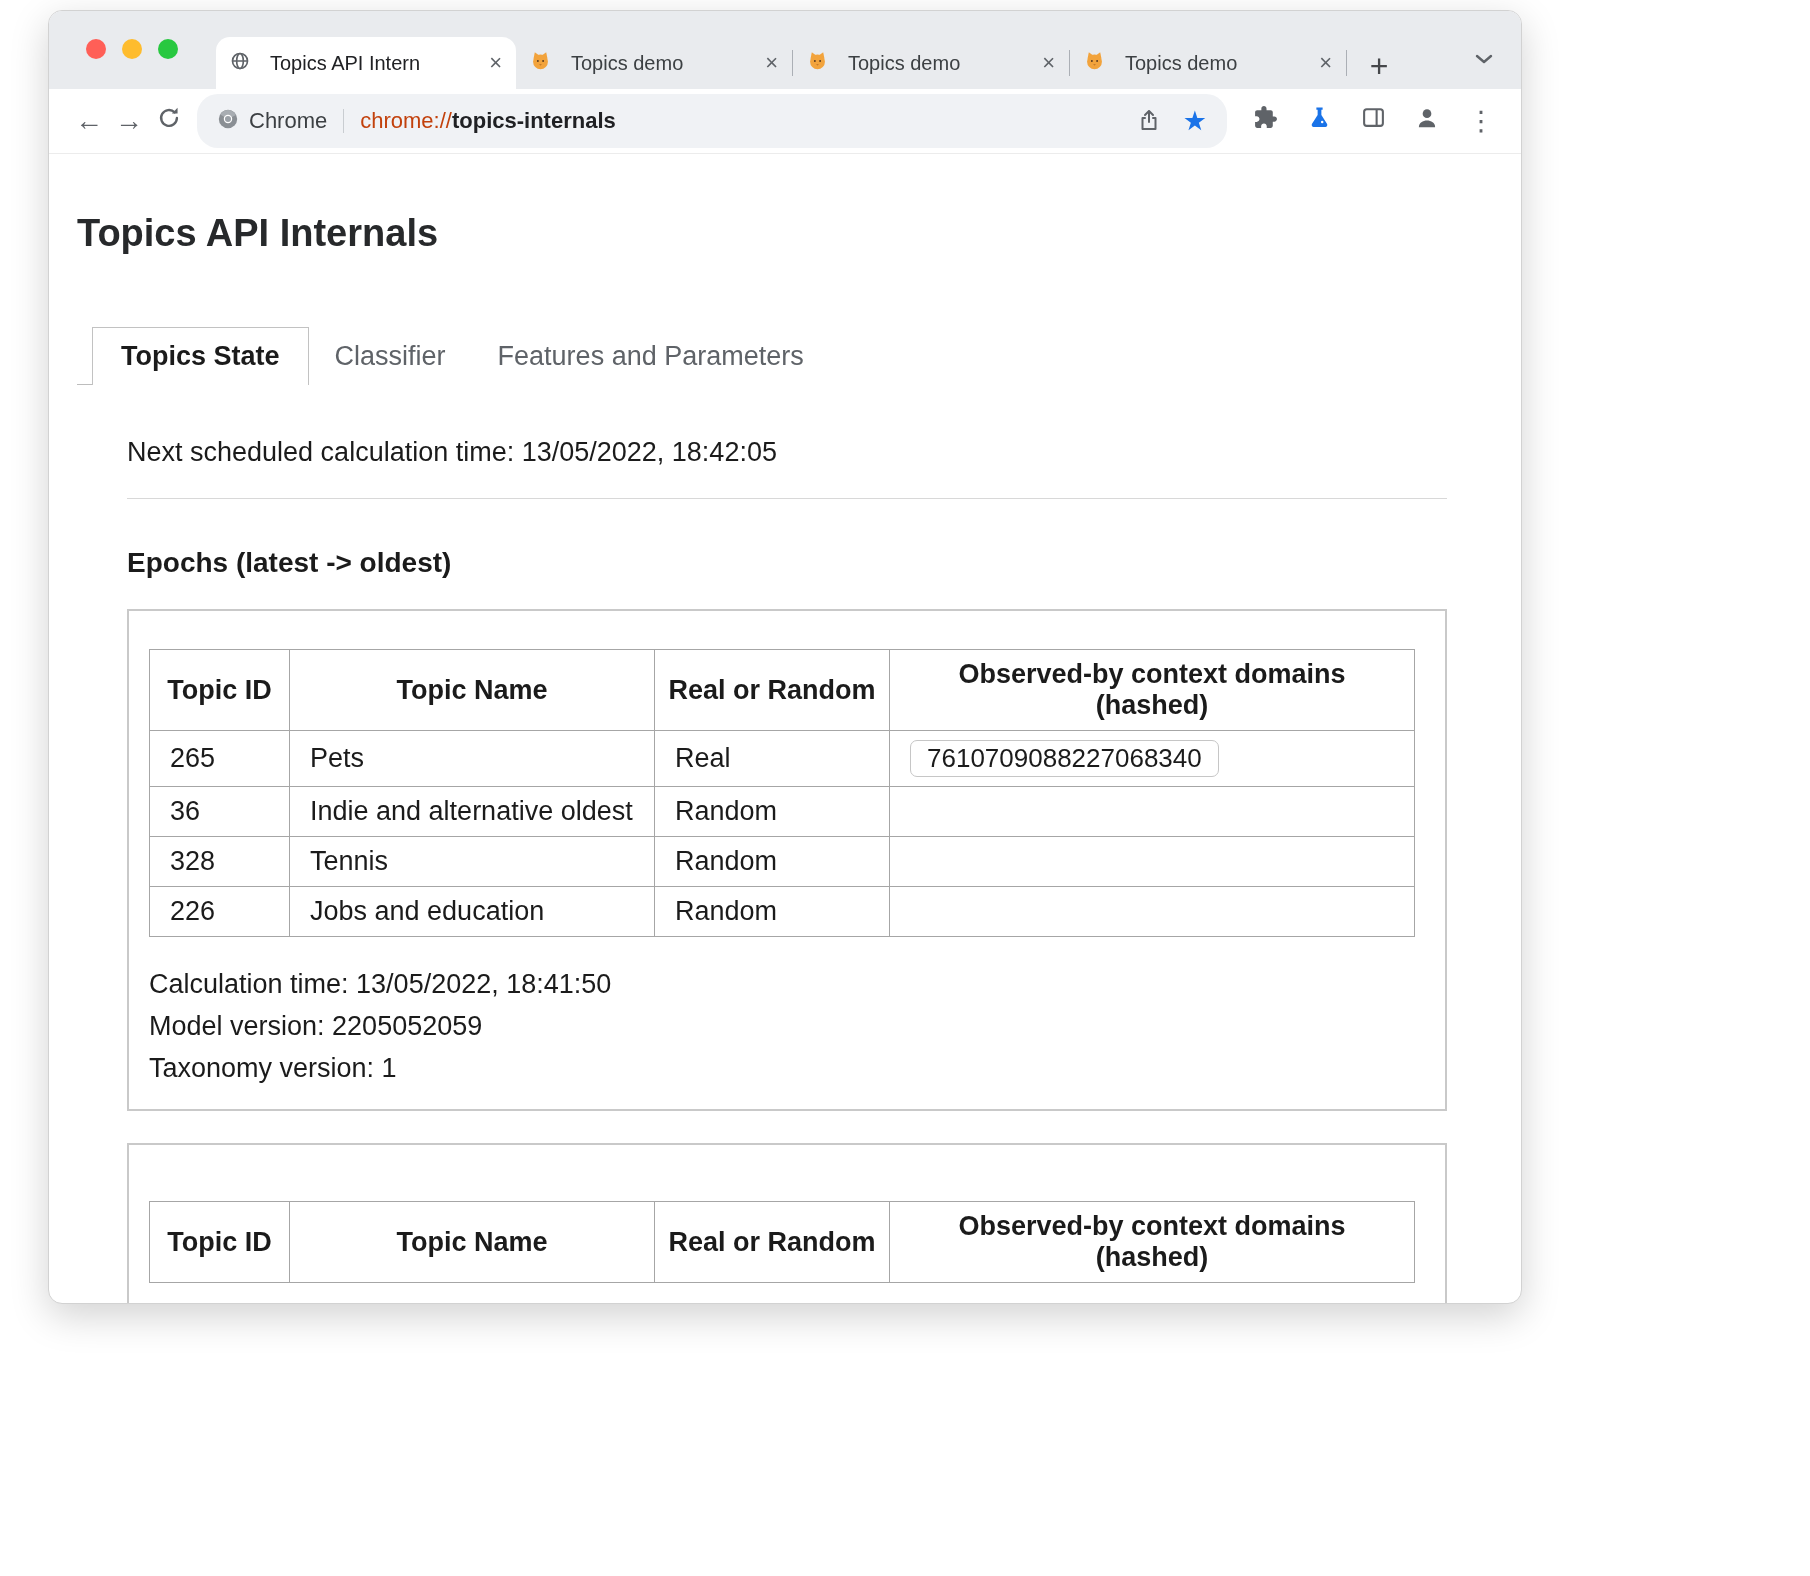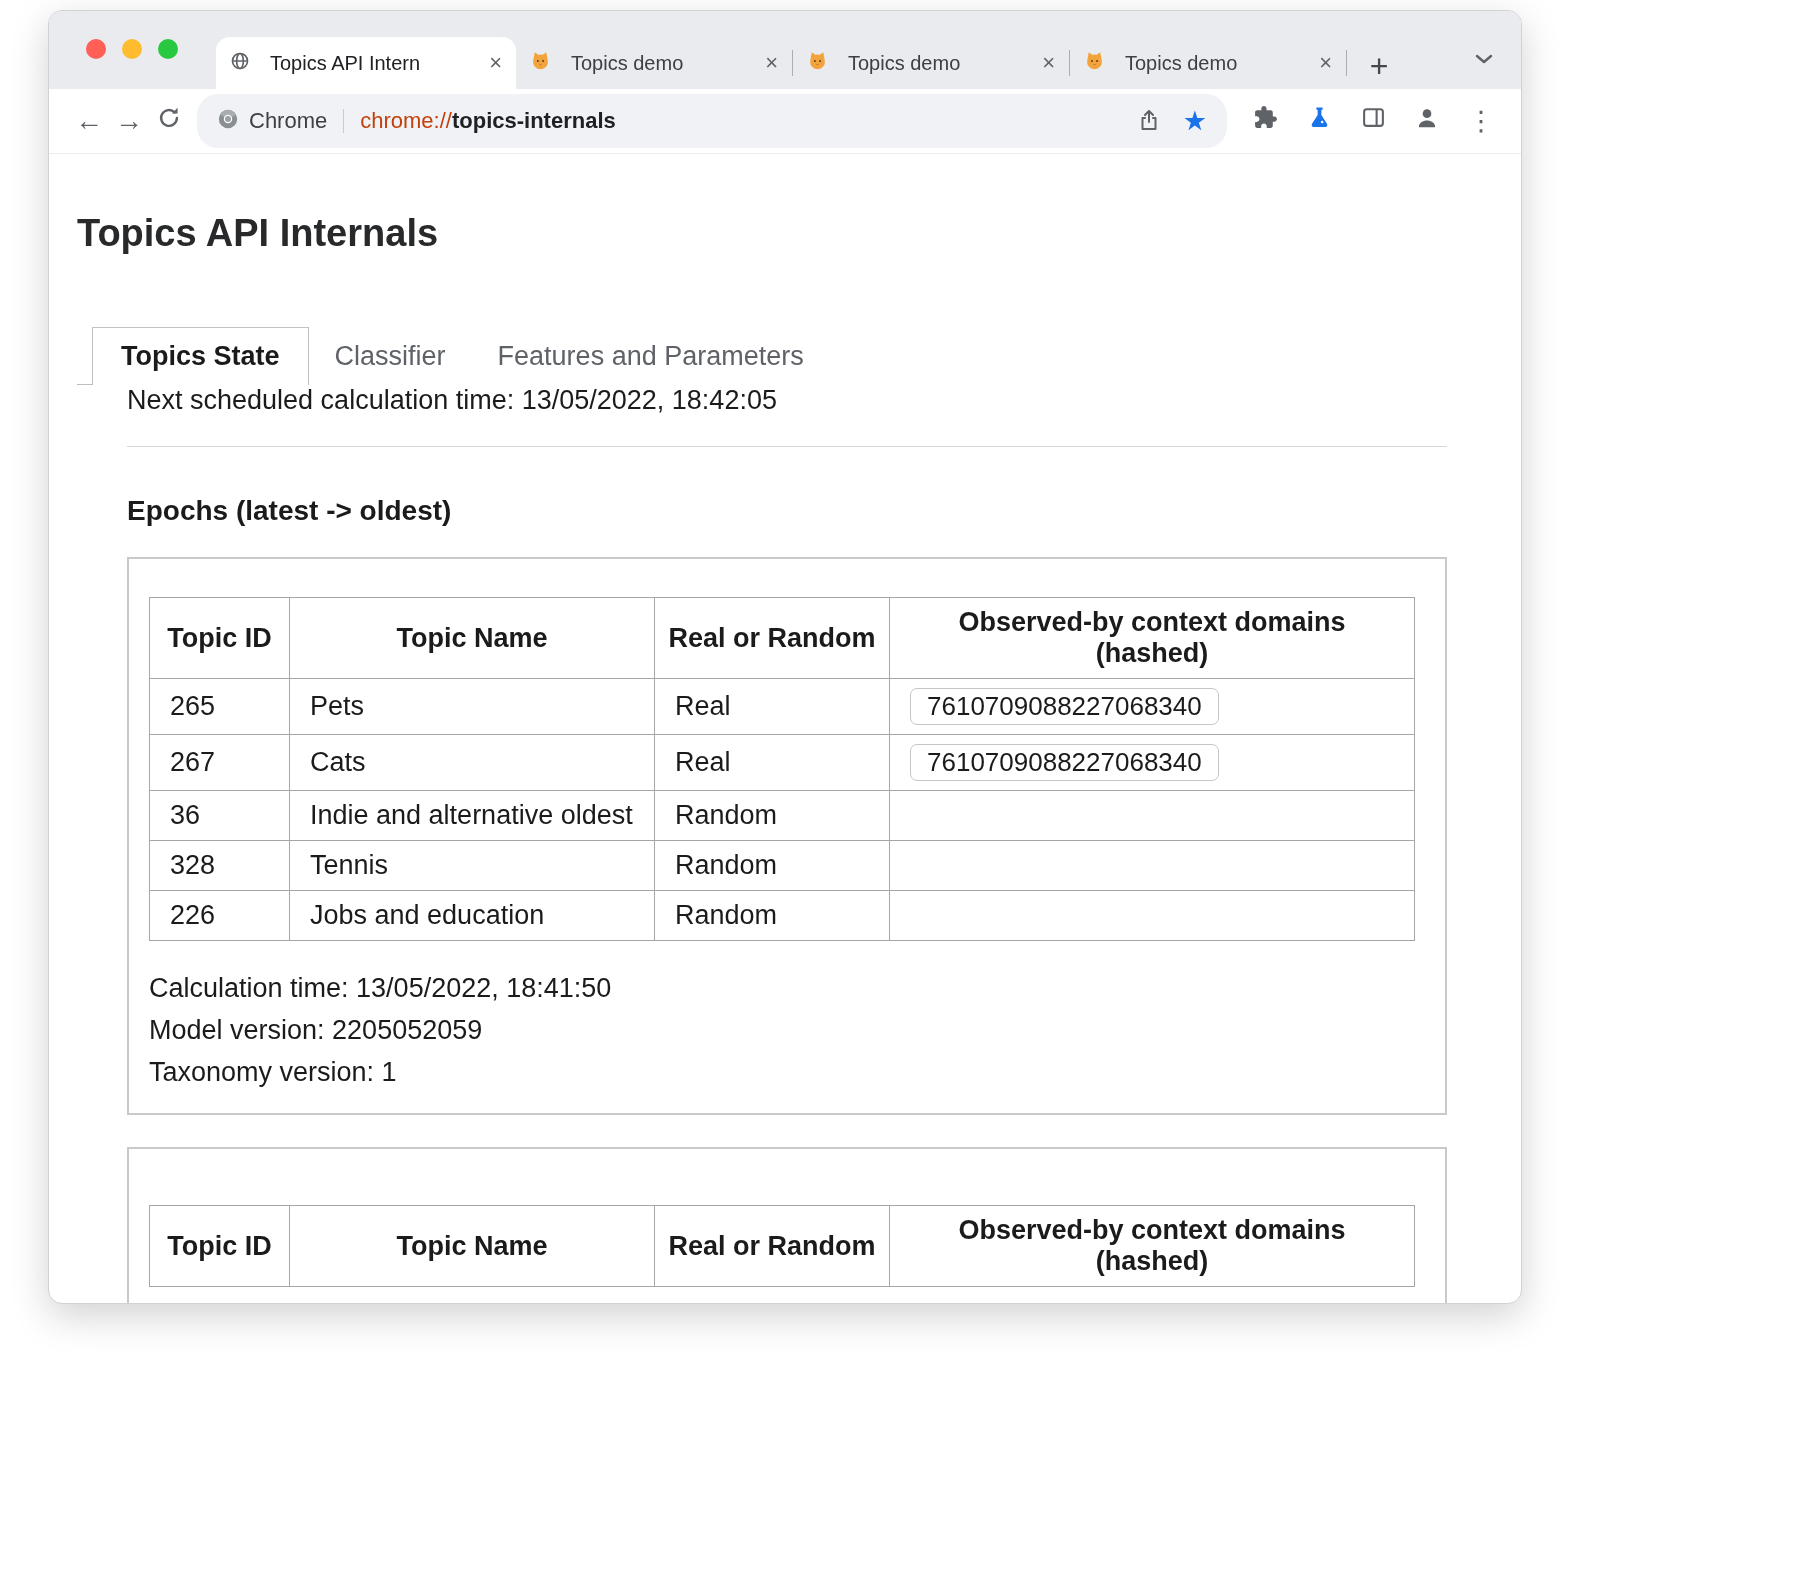--- a/index.html
+++ b/index.html
@@ -47,21 +47,21 @@
 
   
   .main{padding:0 28px;}
   .page-title{margin:58px 0 0;font-size:38px;font-weight:700;color:#27292B;}
   .ptabs{display:flex;align-items:flex-end;margin-top:72px;position:relative;padding-left:15px;}
   .ptabs::after{content:"";position:absolute;left:0;bottom:0;width:15px;height:1px;background:#BDBDBD;}
   .ptab{font-size:27px;padding:13px 26px;color:#5F6368;background:none;border:none;font-family:inherit;}
   .ptab.active{font-weight:700;color:#1B1B1B;border:1px solid #C2C2C2;border-bottom:none;background:#fff;padding:13px 28px;}
 
   .panel{margin-left:50px;width:1320px;}
-  .next-calc{font-size:27px;color:#1B1B1B;}
+  .next-calc{margin-top:52px;font-size:27px;color:#1B1B1B;}
   .divider{margin-top:30px;border:none;border-top:1px solid #D8D8D8;}
   .epochs-heading{margin-top:48px;font-size:28px;font-weight:700;color:#1B1B1B;}
 
   .epoch-box{margin-top:30px;border:2px solid #C9C9C9;padding:38px 20px 20px;background:#fff;}
   .epoch-box.second{margin-top:32px;padding-top:56px;padding-bottom:60px;}
   table.topics{border-collapse:collapse;width:1265px;font-size:27px;color:#1B1B1B;table-layout:fixed;}
   .topics th,.topics td{border:1px solid #A6A6A6;overflow:hidden;}
   .topics th{font-weight:700;text-align:center;padding:9px 10px;}
   .topics td{padding:9px 10px 9px 20px;text-align:left;}
   .domains-chip{display:inline-block;border:1px solid #C6C6C6;border-radius:7px;padding:2px 16px;font-size:26px;
@@ -259,26 +259,20 @@
             </tr>
           </thead>
           <tbody>
             <tr>
               <td>265</td>
               <td>Pets</td>
               <td>Real</td>
               <td><span class="domains-chip">7610709088227068340</span></td>
             </tr>
             <tr>
-              <td>267</td>
-              <td>Cats</td>
-              <td>Real</td>
-              <td><span class="domains-chip">7610709088227068340</span></td>
-            </tr>
-            <tr>
               <td>36</td>
               <td>Indie and alternative oldest</td>
               <td>Random</td>
               <td></td>
             </tr>
             <tr>
               <td>328</td>
               <td>Tennis</td>
               <td>Random</td>
               <td></td>

